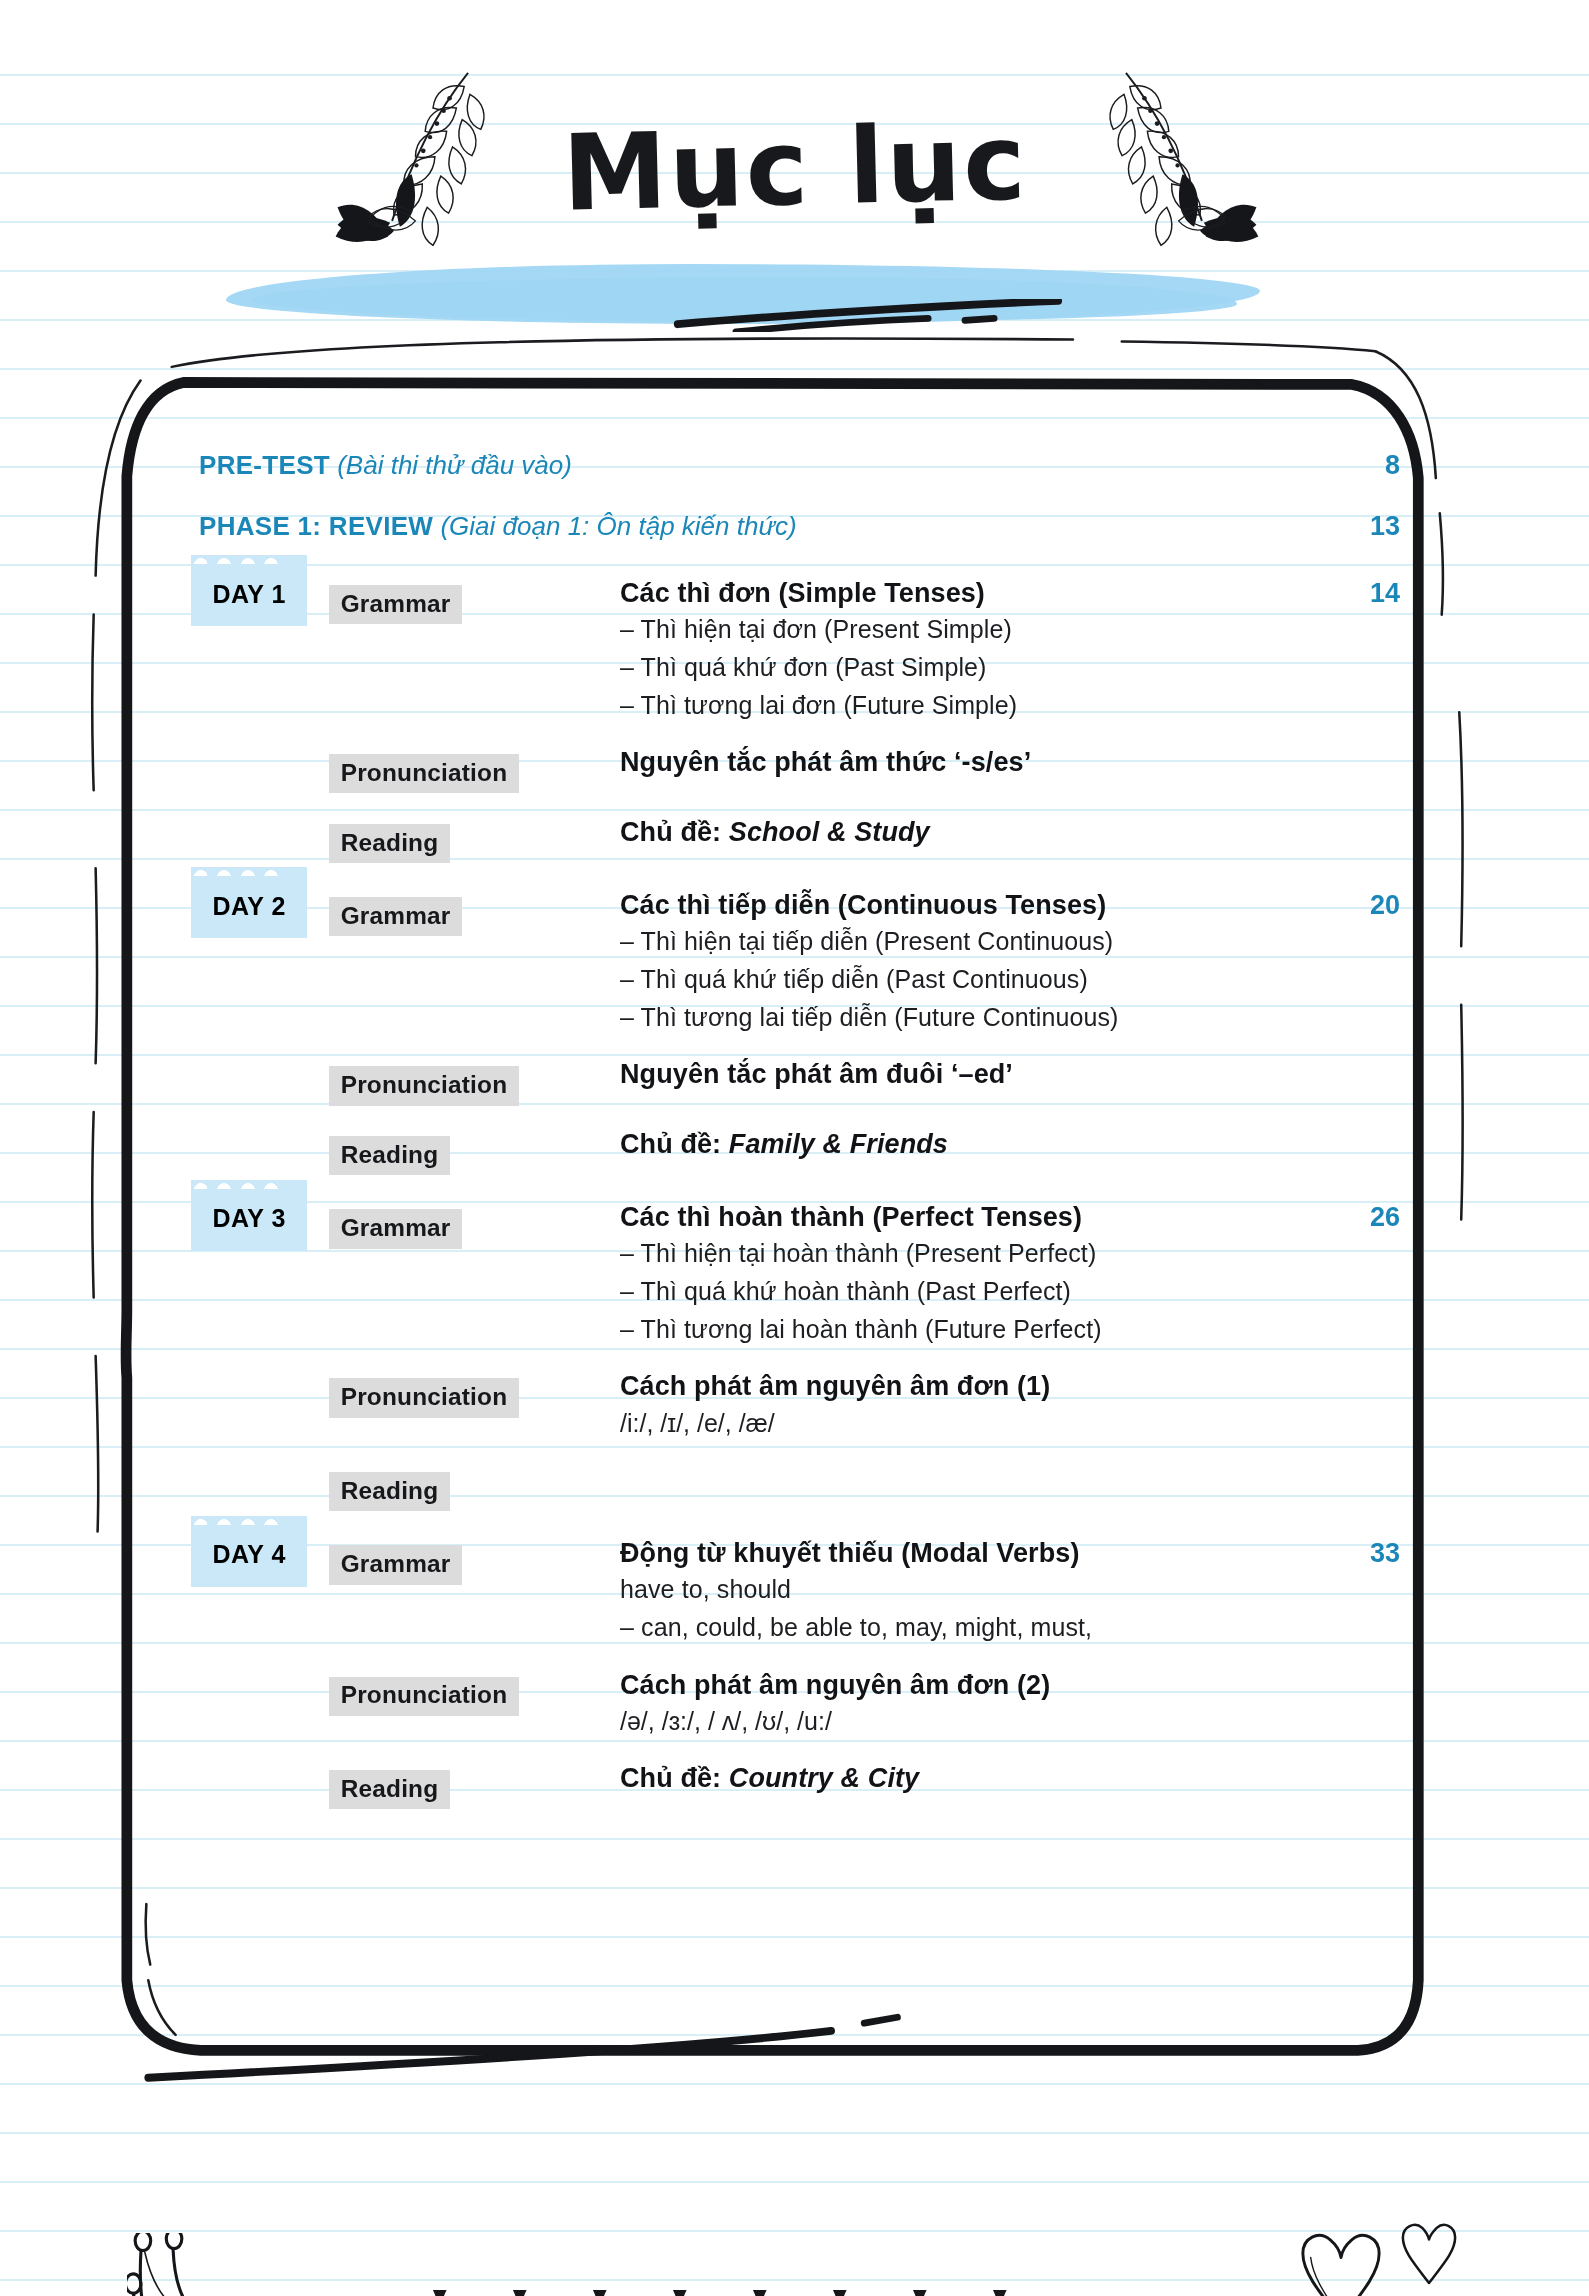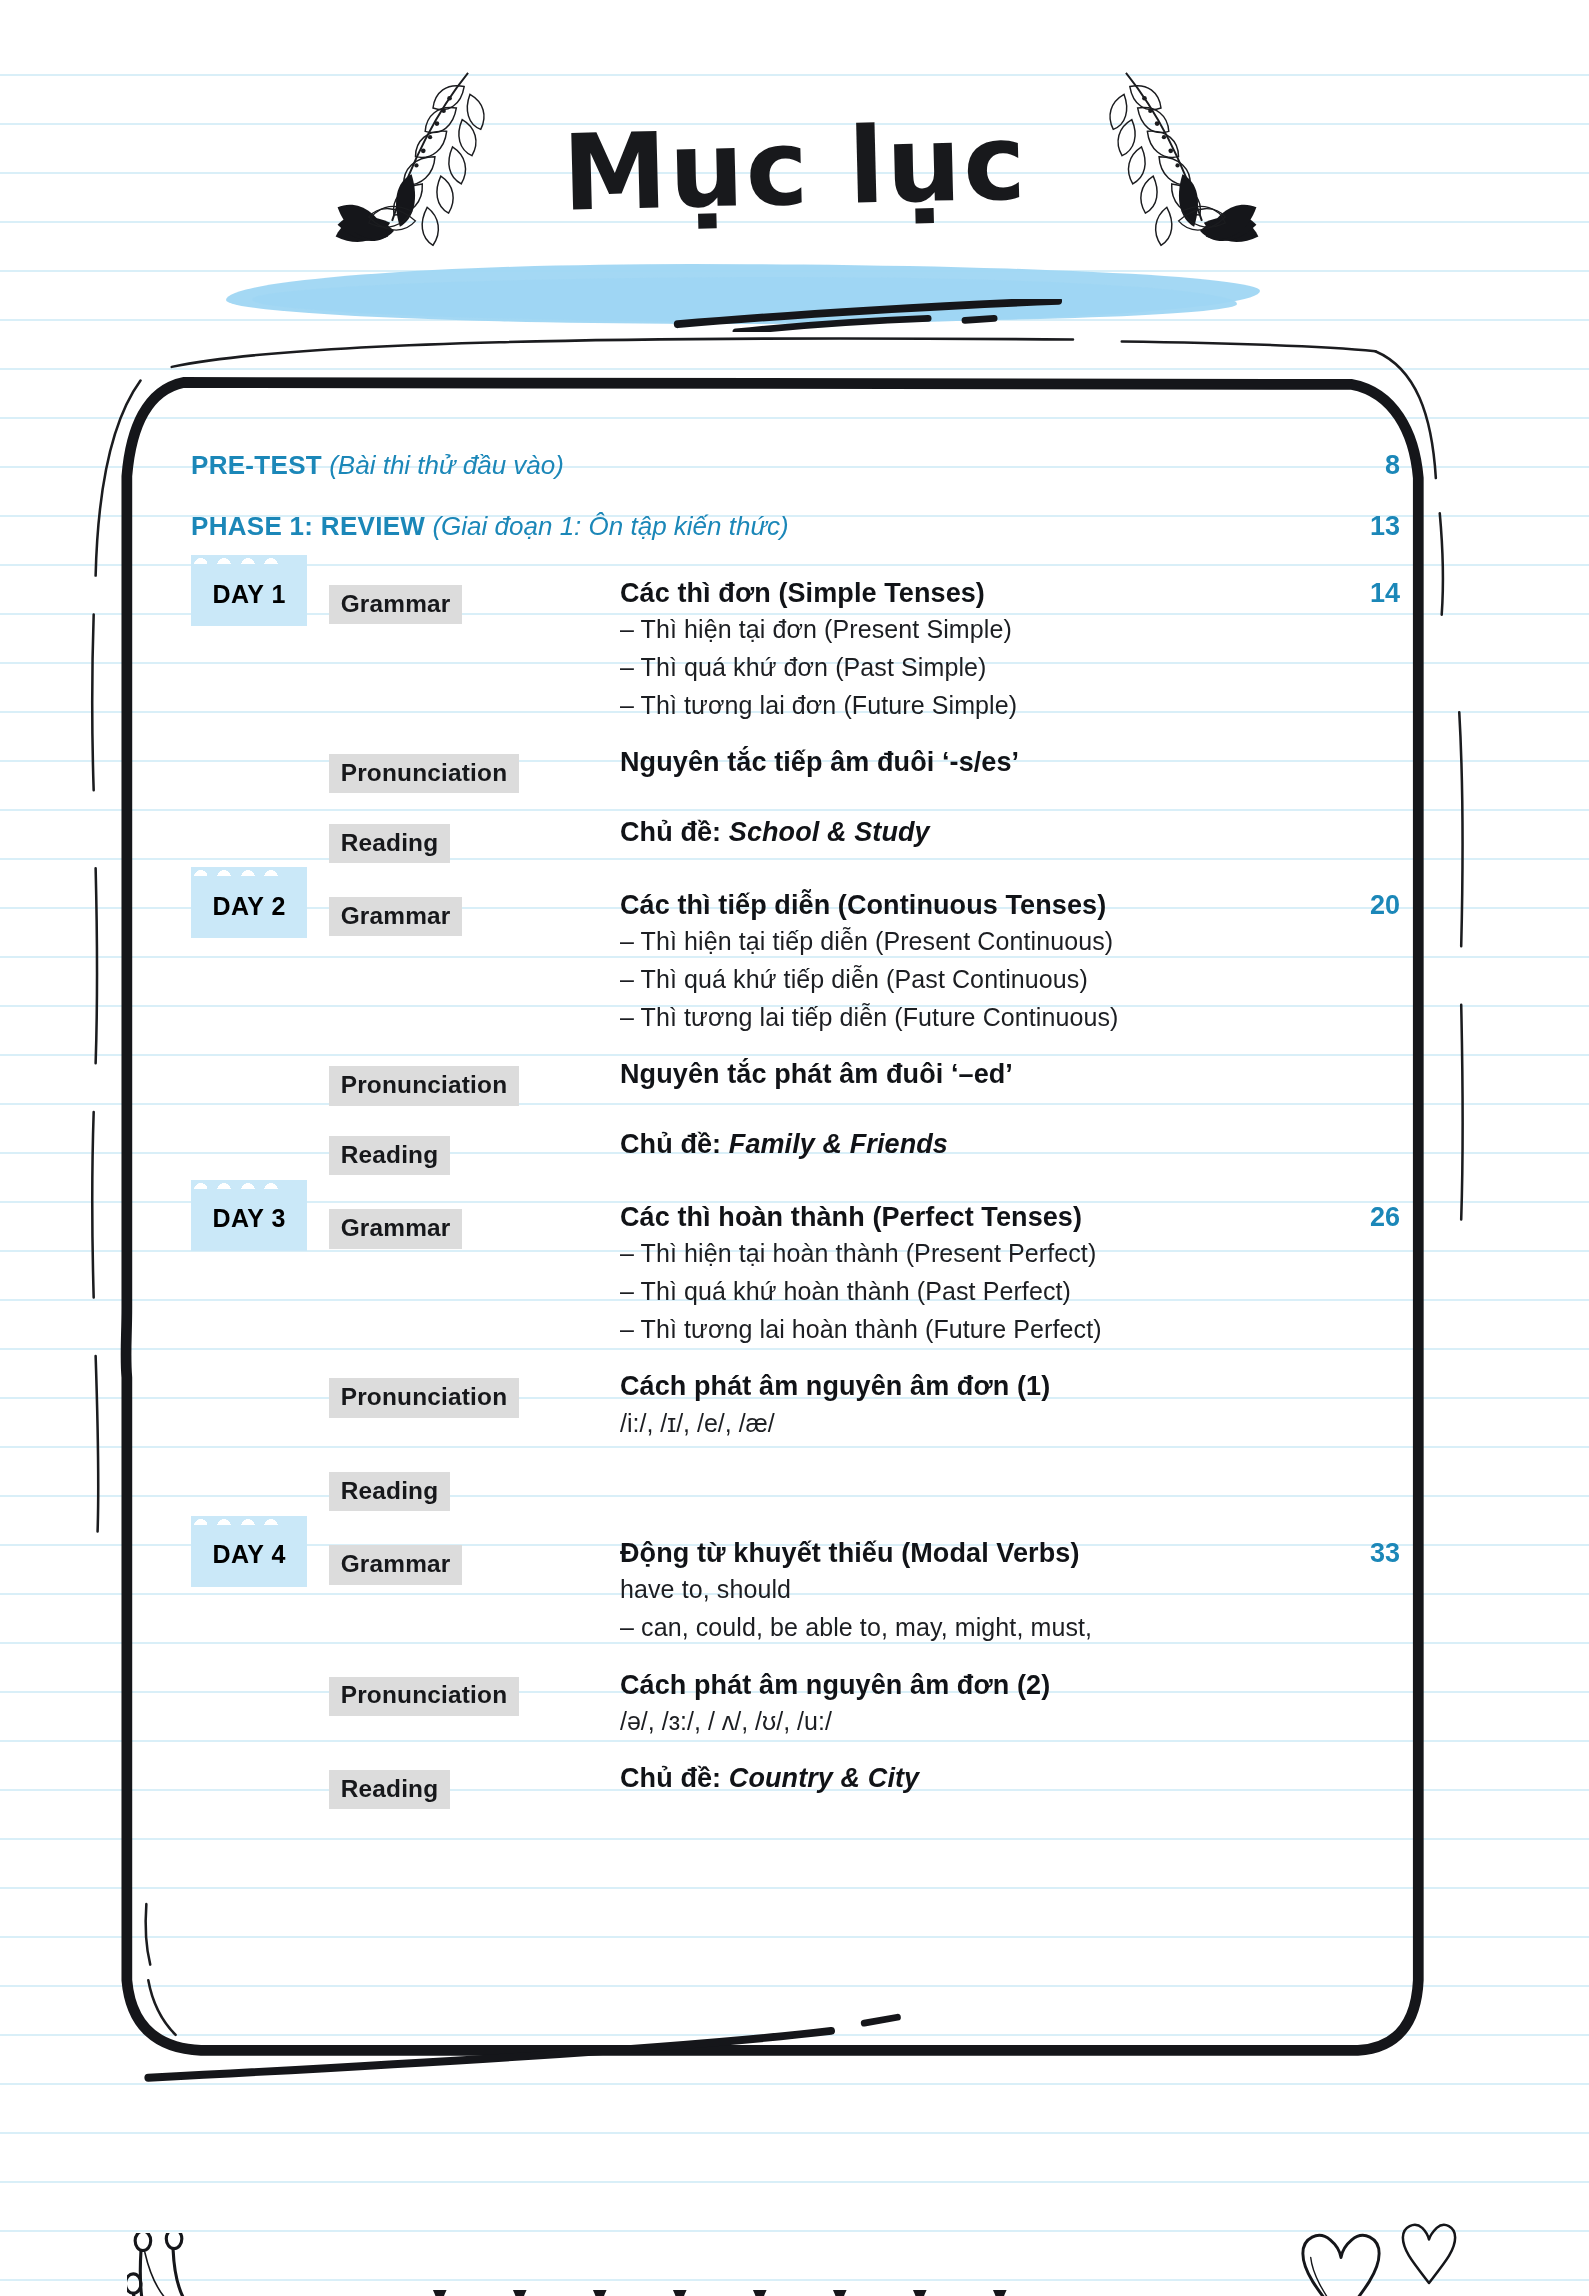--- a/index.html
+++ b/index.html
@@ -91,20 +91,21 @@
     display: flex;
     align-items: baseline;
     margin-bottom: 11.7px;
     line-height: 49px;
   }
   .top-row .tr-main {
     flex: 1 1 auto;
     font-size: 26px;
     color: #1b87b8;
     white-space: nowrap;
+    margin-left: 8px;
   }
   .top-row .tr-label { font-weight: 700; letter-spacing: 0.3px; }
   .top-row .tr-note  { font-style: italic; font-weight: 400; }
   .top-row .tr-page {
     flex: 0 0 auto;
     width: 68px;
     text-align: right;
     font-size: 27px;
     font-weight: 700;
     color: #1b87b8;
@@ -371,21 +372,21 @@
         </div>
         <div class="page-col">14</div>
       </div>
 
       <div class="dayrow subrow">
         <div class="day-badge-col"></div>
         <div class="skill-col">
           <span class="skill-tag">Pronunciation</span>
         </div>
         <div class="content-col">
-          <div class="c-main">Nguyên tắc tiếp âm đuôi ‘-s/es’</div>
+          <div class="c-main">Nguyên tắc phát âm thức ‘-s/es’</div>
         </div>
         <div class="page-col"></div>
       </div>
 
       <div class="dayrow subrow">
         <div class="day-badge-col"></div>
         <div class="skill-col">
           <span class="skill-tag">Reading</span>
         </div>
         <div class="content-col">

